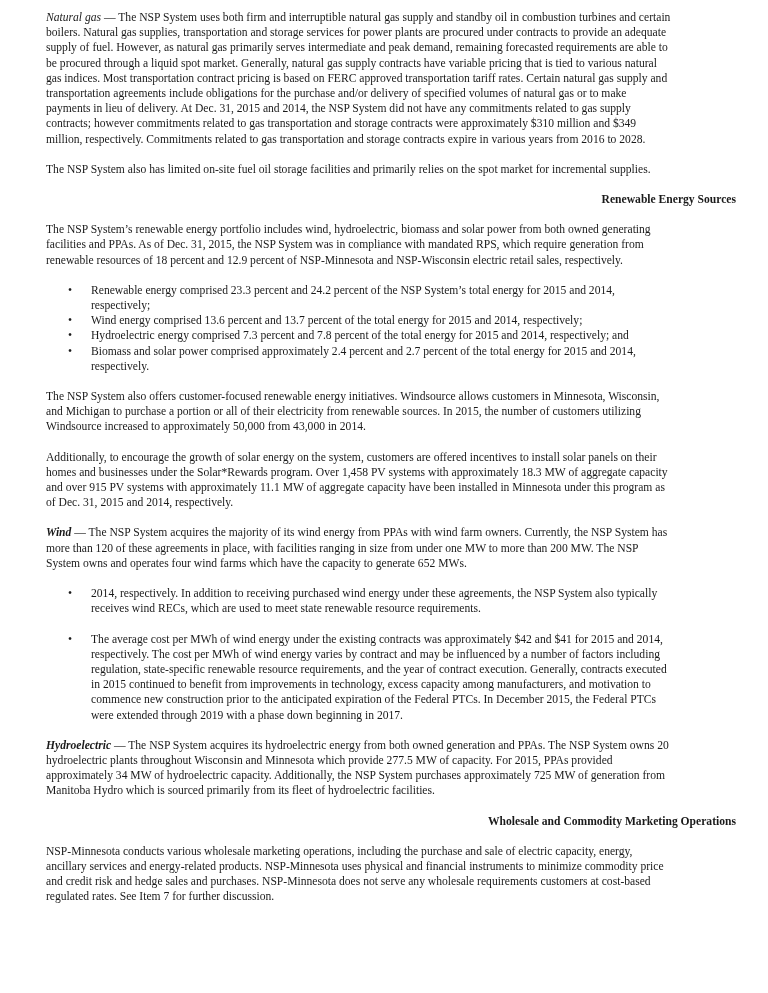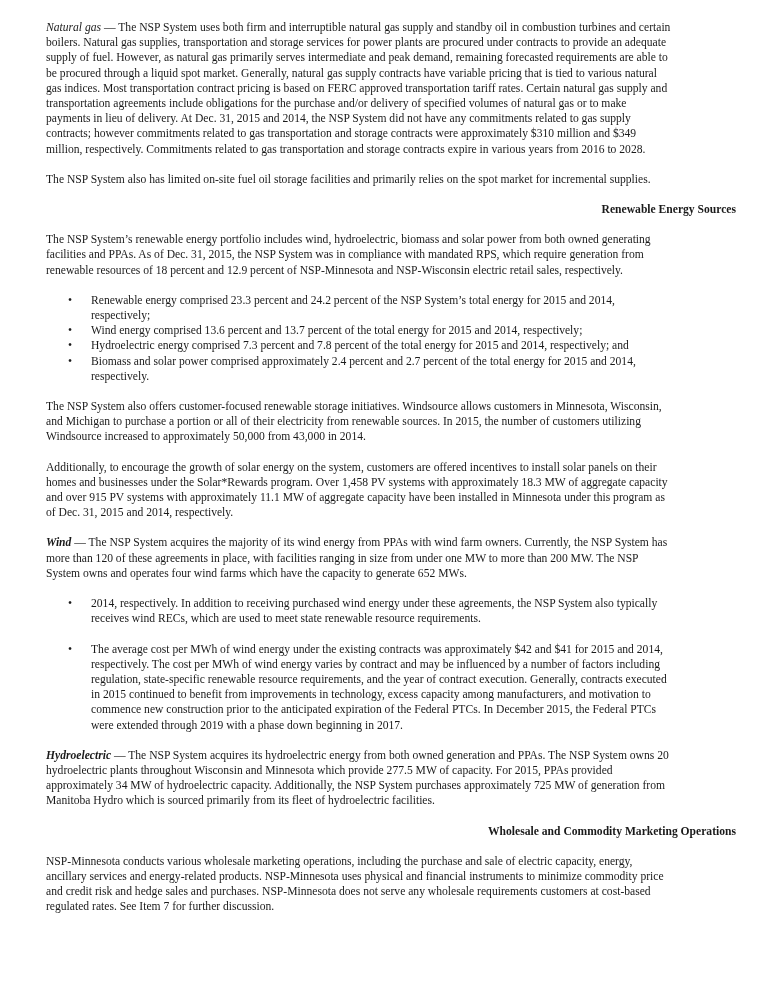--- a/index.html
+++ b/index.html
@@ -1,18 +1,18 @@
 <!DOCTYPE html>
 <html><head>
 <meta charset="utf-8">
 <style>
   html, body { margin: 0; padding: 0; background: #ffffff; }
   body { width: 768px; height: 993px; position: relative; overflow: hidden;
          font-family: "Liberation Serif", serif; color: #1a1a1a; font-size: 11.6px; line-height: 15.2px; }
-  .page { position: absolute; left: 46px; top: 20px; width: 690px; }
+  .page { position: absolute; left: 46px; top: 10px; width: 690px; }
   .line { white-space: nowrap; display: block; }
   .p { margin: 0 0 15px 0; }
   .h { font-weight: bold; margin: 0 0 15px 0; text-align: right; }
   .ul { margin: 0 0 15px 0; padding: 0; list-style: none; }
   .li { position: relative; padding-left: 45px; }
   .li .bullet { position: absolute; left: 22px; top: 0; }
   .ul.spaced .li { margin-bottom: 15px; }
   .ul.spaced .li:last-child { margin-bottom: 0; }
   .it { font-style: italic; }
   .bi { font-style: italic; font-weight: bold; }
@@ -62,21 +62,21 @@
       <span class="line">Hydroelectric energy comprised 7.3 percent and 7.8 percent of the total energy for 2015 and 2014, respectively; and</span>
     </div>
     <div class="li">
       <span class="bullet">•</span>
       <span class="line">Biomass and solar power comprised approximately 2.4 percent and 2.7 percent of the total energy for 2015 and 2014,</span>
       <span class="line">respectively.</span>
     </div>
   </div>
 
   <div class="p">
-    <span class="line">The NSP System also offers customer-focused renewable storage initiatives.  Windsource allows customers in Minnesota, Wisconsin,</span>
+    <span class="line">The NSP System also offers customer-focused renewable energy initiatives.  Windsource allows customers in Minnesota, Wisconsin,</span>
     <span class="line">and Michigan to purchase a portion or all of their electricity from renewable sources.  In 2015, the number of customers utilizing</span>
     <span class="line">Windsource increased to approximately 50,000 from 43,000 in 2014.</span>
   </div>
 
   <div class="p">
     <span class="line">Additionally, to encourage the growth of solar energy on the system, customers are offered incentives to install solar panels on their</span>
     <span class="line">homes and businesses under the Solar*Rewards program.  Over 1,458 PV systems with approximately 18.3 MW of aggregate capacity</span>
     <span class="line">and over 915 PV systems with approximately 11.1 MW of aggregate capacity have been installed in Minnesota under this program as</span>
     <span class="line">of Dec. 31, 2015 and 2014, respectively.</span>
   </div>

